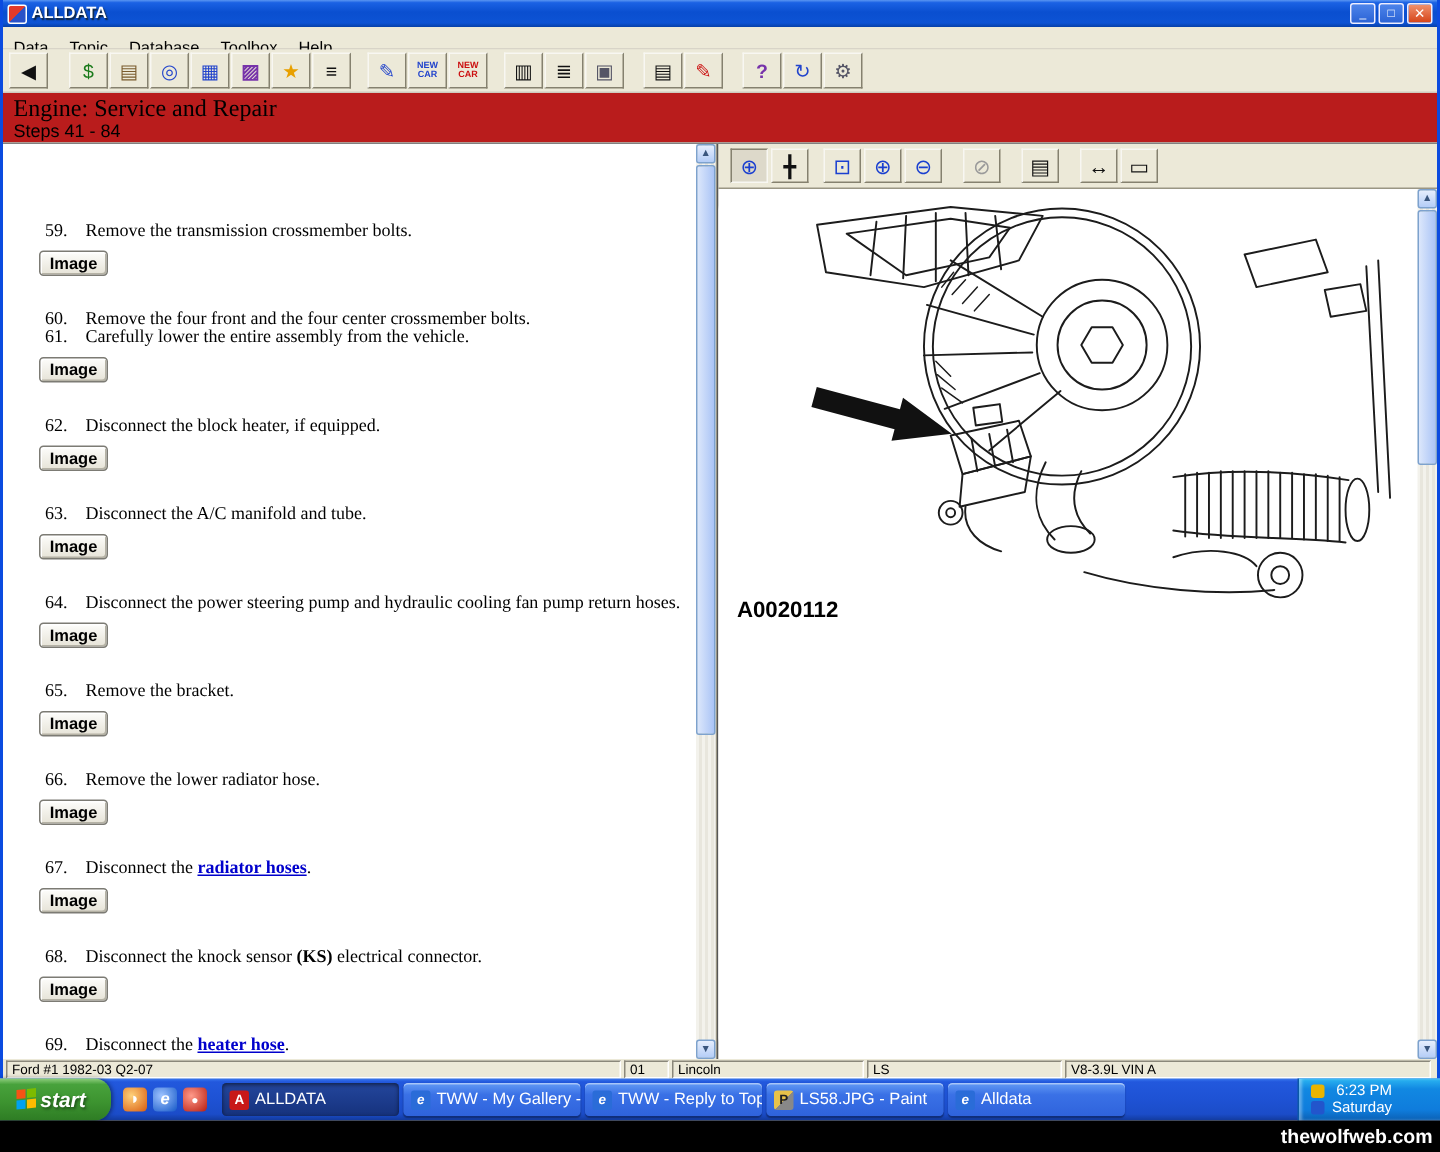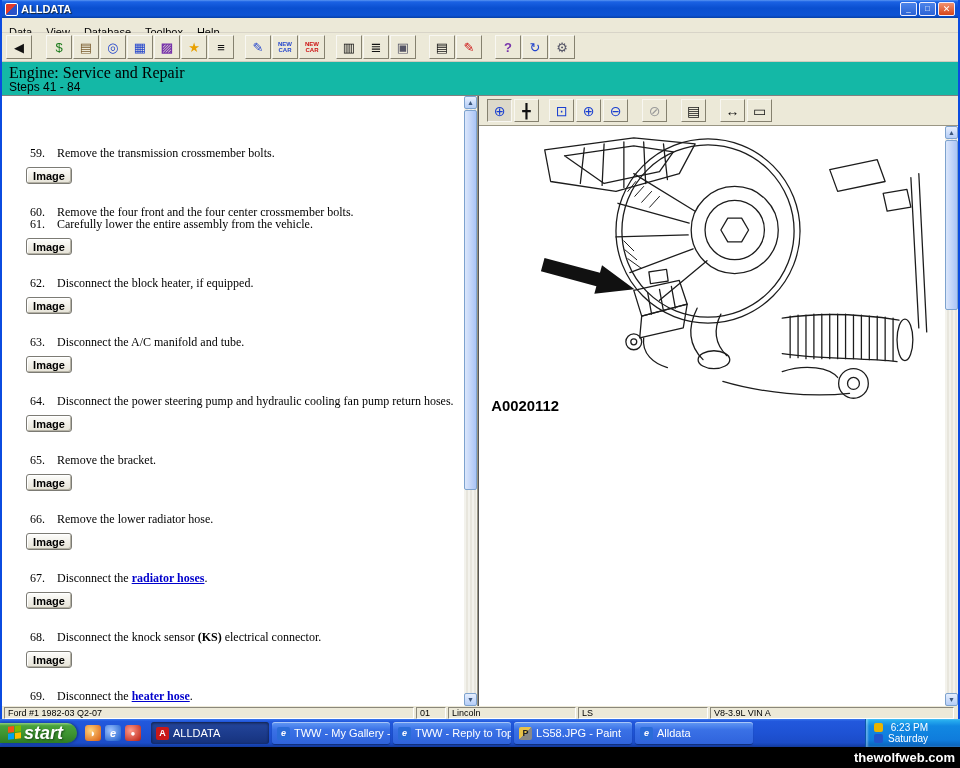--- a/index.html
+++ b/index.html
@@ -19,21 +19,21 @@
   .menubar { height:15px; background:#ece9d8; display:flex; align-items:center; font-size:11px; border-bottom:1px solid #d8d4c8; }
   .menu-item { padding:12px 7px; height:15px; line-height:15px; color:#000; }
 
   .toolbar { height:29px; background:#ece9d8; display:flex; align-items:center; padding:2px 4px; border-bottom:1px solid #cfcbbe; }
   .tb-btn { width:26px; height:24px; display:flex; align-items:center; justify-content:center; background:#ece9d8; border:1px solid; border-color:#f8f7f2 #85816f #85816f #f8f7f2; margin-right:1px; font-size:13px; line-height:1; text-align:center; overflow:hidden; }
   .tb-btn .nc { font-size:6px; line-height:6px; font-weight:bold; white-space:normal; width:18px; }
   .g14 { margin-right:14px !important; } .ml10 { margin-left:10px; } .ml12 { margin-left:12px; }
   .c-blk{color:#111}.c-grn{color:#1a7a1a}.c-brn{color:#7a5c2e}.c-blu{color:#2244cc}.c-pur{color:#7733aa;font-weight:bold}
   .c-org{color:#e8a000}.c-red{color:#cc1111}.c-gry{color:#556}
 
-  .docheader { height:33px; background:#14b8a6; padding:2px 2px 0 7px; }
+  .docheader { height:33px; background:#b91c1c; padding:2px 2px 0 7px; }
   .doc-title { font-family:"Liberation Serif", serif; font-size:16px; color:#000; line-height:18px; }
   .doc-sub { font-size:12px; color:#000; line-height:11px; }
 
   
   .content { height:611px; display:flex; border-top:1px solid #808080; background:#ece9d8; }
   .left-panel { width:476px; background:#fff; display:flex; border-right:1px solid #9a9684; }
   .steps { flex:1; padding:12px 4px 0 0; font-family:"Liberation Serif", serif; font-size:12px; color:#000; overflow:hidden;margin-top:39px; }
   .step-line { line-height:12px; padding-left:28px; }
   .step-line .num { display:inline-block; width:27px; }
   .img-btn { display:block; margin:8px 0 22px 24px; width:46px; height:17px; font-family:"Liberation Sans",sans-serif; font-size:11px; font-weight:bold; color:#000; background:linear-gradient(180deg,#fdfdfb,#e6e3d7); border:1px solid #7c7b74; border-radius:3px; box-shadow:inset 1px 1px 0 #fff, inset -1px -1px 0 #b5b2a5; cursor:default; }
@@ -56,21 +56,21 @@
   .image-wrap { flex:1; display:flex; background:#fff;border-radius:14px; }
   .image-canvas { flex:1; position:relative; background:#fff; }
   .image-canvas svg { position:absolute; top:8px; left:6px; }
 
   
   .statusbar { height:13px; background:#ece9d8; display:flex; padding:1px 2px 0 2px; font-size:9px; line-height:10px; color:#000; }
   .sb-cell { border:1px solid; border-color:#8a877a #fff #fff #8a877a; padding:0 3px; margin-right:2px; white-space:nowrap; overflow:hidden; }
 
   
   .taskbar { height:28px; background:linear-gradient(180deg,#3a78ef 0%,#2258dd 8%,#1e52d4 50%,#1b4cc8 85%,#123a9c 100%); display:flex; align-items:center; }
-  .start-btn { height:20px; min-width:74px; display:flex; align-items:center; justify-content:center; gap:2px; padding:0 14px 0 8px; background:linear-gradient(180deg,#8fce7e 0%,#48a23c 14%,#3d9430 55%,#2e7c24 100%); border-radius:0 11px 11px 0; box-shadow:1px 0 3px rgba(0,0,0,.45); color:#fff; font-weight:bold; font-style:italic; font-size:18px; text-shadow:1px 1px 2px #1d4d18; }
+  .start-btn { height:28px; min-width:74px; display:flex; align-items:center; justify-content:center; gap:2px; padding:0 14px 0 8px; background:linear-gradient(180deg,#8fce7e 0%,#48a23c 14%,#3d9430 55%,#2e7c24 100%); border-radius:0 11px 11px 0; box-shadow:1px 0 3px rgba(0,0,0,.45); color:#fff; font-weight:bold; font-style:italic; font-size:14px; text-shadow:1px 1px 2px #1d4d18; }
   .flag { width:14px; height:14px; display:grid; grid-template-columns:6px 6px; grid-template-rows:6px 6px; gap:1px; transform:skewY(-6deg); }
   .flag i:nth-child(1){background:#f65314}.flag i:nth-child(2){background:#7cbb00}.flag i:nth-child(3){background:#00a1f1}.flag i:nth-child(4){background:#ffbb00}
   .quick-launch { display:flex; align-items:center; gap:4px; padding:0 8px; }
   .ql-ico { width:16px; height:16px; border-radius:3px; display:flex; align-items:center; justify-content:center; color:#fff; font-size:11px; font-weight:bold; }
   .ql-1{background:radial-gradient(circle at 35% 35%,#ffd27a,#d85b10)}
   .ql-2{background:radial-gradient(circle at 35% 35%,#9ec3ff,#1558c8); font-style:italic}
   .ql-3{background:radial-gradient(circle at 35% 35%,#ff9a8a,#b81d10); font-size:8px}
   .task-buttons { display:flex; align-items:center; gap:3px; padding-left:2px; }
   .task-btn { width:118px; height:22px; border-radius:3px; display:flex; align-items:center; gap:4px; padding:0 5px; color:#fff; font-size:11px; white-space:nowrap; overflow:hidden; background:linear-gradient(180deg,#639af5 0%,#3a71e6 35%,#2f63dc 100%); box-shadow:0 1px 1px rgba(0,0,0,.35), inset 0 1px 0 rgba(255,255,255,.45); }
   .task-btn.active { background:linear-gradient(180deg,#24469c 0%,#1b3a8a 60%,#16327c 100%); box-shadow:inset 0 1px 3px rgba(0,0,0,.6); }
@@ -93,21 +93,21 @@
     <div class="titlebar">
       <span class="app-icon"></span>
       <span class="title-text">ALLDATA</span>
       <span class="win-btn minmax">_</span>
       <span class="win-btn minmax">□</span>
       <span class="win-btn close">✕</span>
     </div>
 
     <div class="menubar">
       <span class="menu-item">Data</span>
-      <span class="menu-item">View</span>
+      <span class="menu-item">Topic</span>
       <span class="menu-item">Database</span>
       <span class="menu-item">Toolbox</span>
       <span class="menu-item">Help</span>
     </div>
 
     <div class="toolbar">
       <button class="tb-btn g14 c-blk">◀</button>
       <button class="tb-btn c-grn">$</button>
       <button class="tb-btn c-brn">▤</button>
       <button class="tb-btn c-blu">◎</button>

